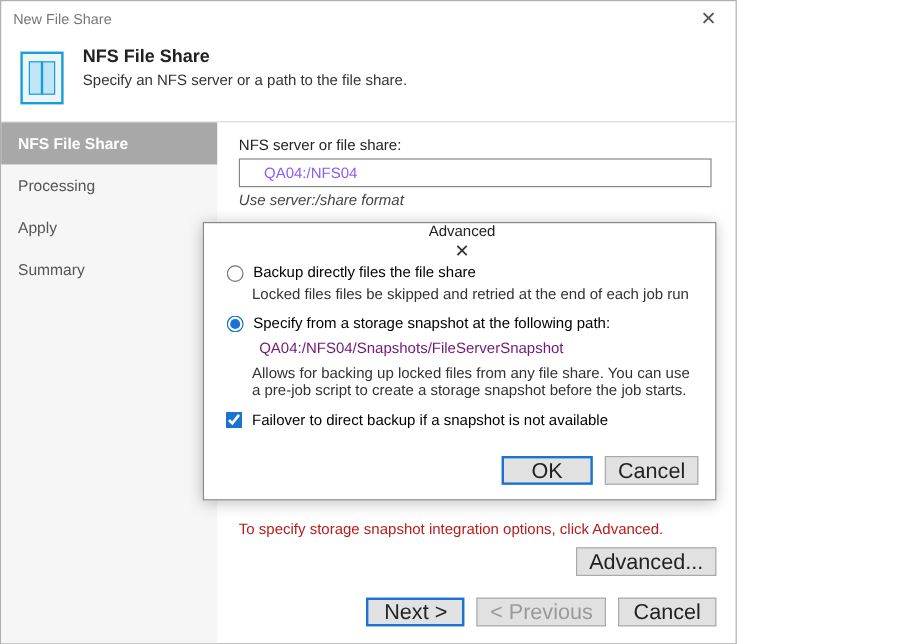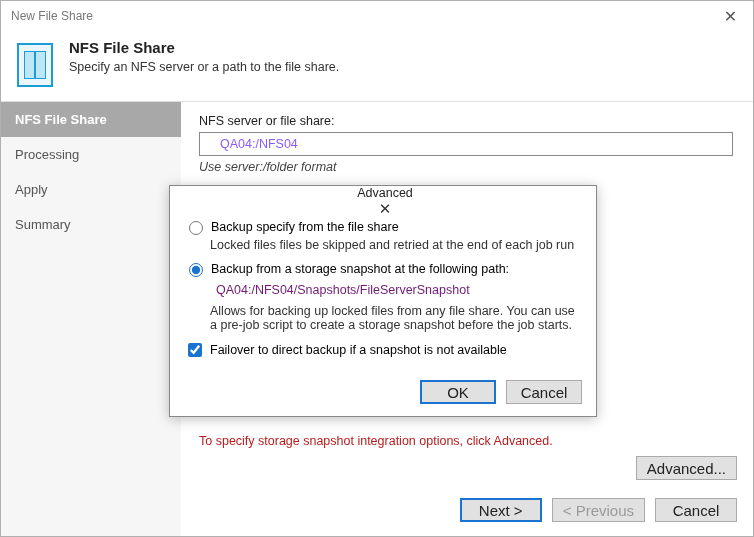--- a/index.html
+++ b/index.html
@@ -1,18 +1,18 @@
 <!DOCTYPE html>
 <html><head>
 <meta charset="utf-8">
 <style>
   * { box-sizing: border-box; font-family: "Segoe UI", Tahoma, sans-serif; }
   body { margin: 0; background: #fff; }
   .window {
-    width: 754px; height: 537px;
+    width: 614px; height: 537px;
     border: 1px solid #b0b0b0;
     position: relative;
     background: #fff;
     display: flex; flex-direction: column;
   }
   .titlebar {
     height: 30px; display: flex; align-items: center;
     padding: 0 0 0 10px; font-size: 12px; color: #777;
   }
   .titlebar .title { flex: 1; }
@@ -54,21 +54,21 @@
   }
   .hint { font-style: italic; color:#444; margin-top:4px; font-size:12.5px;}
   .footer-hint {
     position:absolute; left:198px; bottom:88px; font-size:12.5px; color:#b91c1c;margin-top:44px;
   }
   .buttons {
     position:absolute; right:16px; bottom:56px;
   }
   .btn {
     height:24px; min-width:90px; border:1px solid #aaa;
-    background:#e1e1e1; font-size:15px; color:#222;
+    background:#e1e1e1; font-size:18px; color:#222;
     padding:0 10px; cursor:pointer;
   }
   .btn:disabled { color:#9a9a9a; cursor:default;}
   .wizard-buttons {
     position:absolute; bottom:14px; right:16px; display:flex; gap:10px;
   }
   .wizard-buttons .btn { min-width:82px; }
   .btn.primary { border:2px solid #1a73d1; background:#e1e1e1;}
   
   .modal {
@@ -129,21 +129,21 @@
     <div class="sidebar">
       <div class="step active">NFS File Share</div>
       <div class="step">Processing</div>
       <div class="step">Apply</div>
       <div class="step">Summary</div>
     </div>
 
     <div class="main">
       <span class="label">NFS server or file share:</span>
       <input class="text-input" type="text" value="QA04:/NFS04" style="">
-      <div class="hint">Use server:/folder format</div>
+      <div class="hint">Use server:/share format</div>
     </div>
   </div>
 
   <div class="footer-hint">To specify storage snapshot integration options, click Advanced.</div>
   <div class="buttons">
     <button class="btn">Advanced...</button>
   </div>
 
   <div class="wizard-buttons">
     <button class="btn primary">Next &gt;</button>
@@ -153,27 +153,27 @@
 
   <div class="modal">
     <div class="modal-title">
       <span class="t">Advanced</span>
       <span class="x">✕</span>
     </div>
     <div class="modal-body">
 
       <label class="radio-row">
         <input type="radio" name="mode" style="">
-        <span>Backup specify from the file share</span>
+        <span>Backup directly files the file share</span>
       </label>
       <div class="radio-desc">Locked files files be skipped and retried at the end of each job run</div>
 
       <label class="radio-row">
         <input type="radio" name="mode" checked="" style="">
-        <span>Backup from a storage snapshot at the following path:</span>
+        <span>Specify from a storage snapshot at the following path:</span>
       </label>
       <div class="snapshot-path">QA04:/NFS04/Snapshots/FileServerSnapshot</div>
       <div class="radio-desc">Allows for backing up locked files from any file share. You can use a pre-job script to create a storage snapshot before the job starts.</div>
 
       <label class="check-row">
         <input type="checkbox" checked="" style="">
         <span>Failover to direct backup if a snapshot is not available</span>
       </label>
     </div>
     <div class="modal-buttons">

